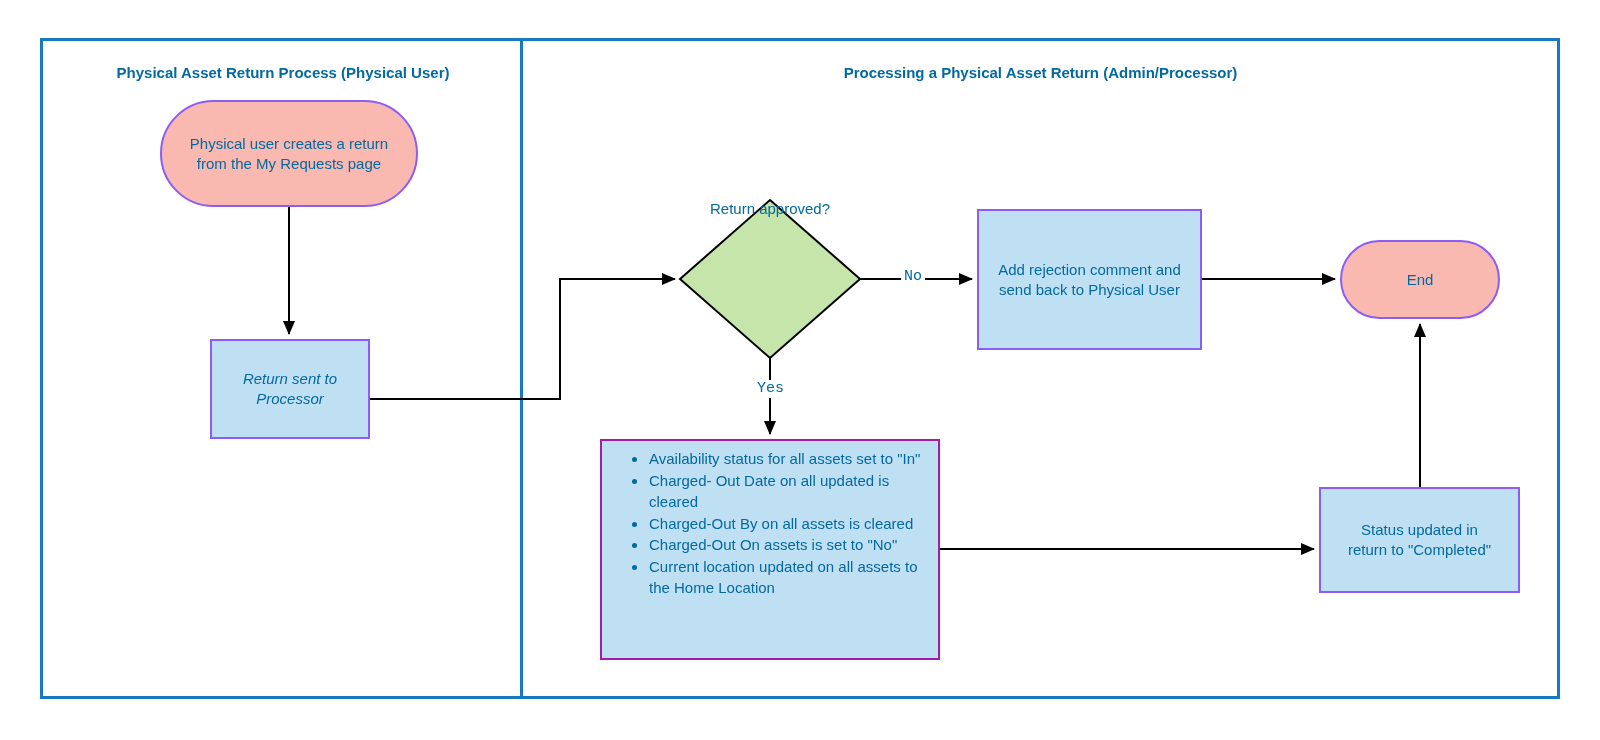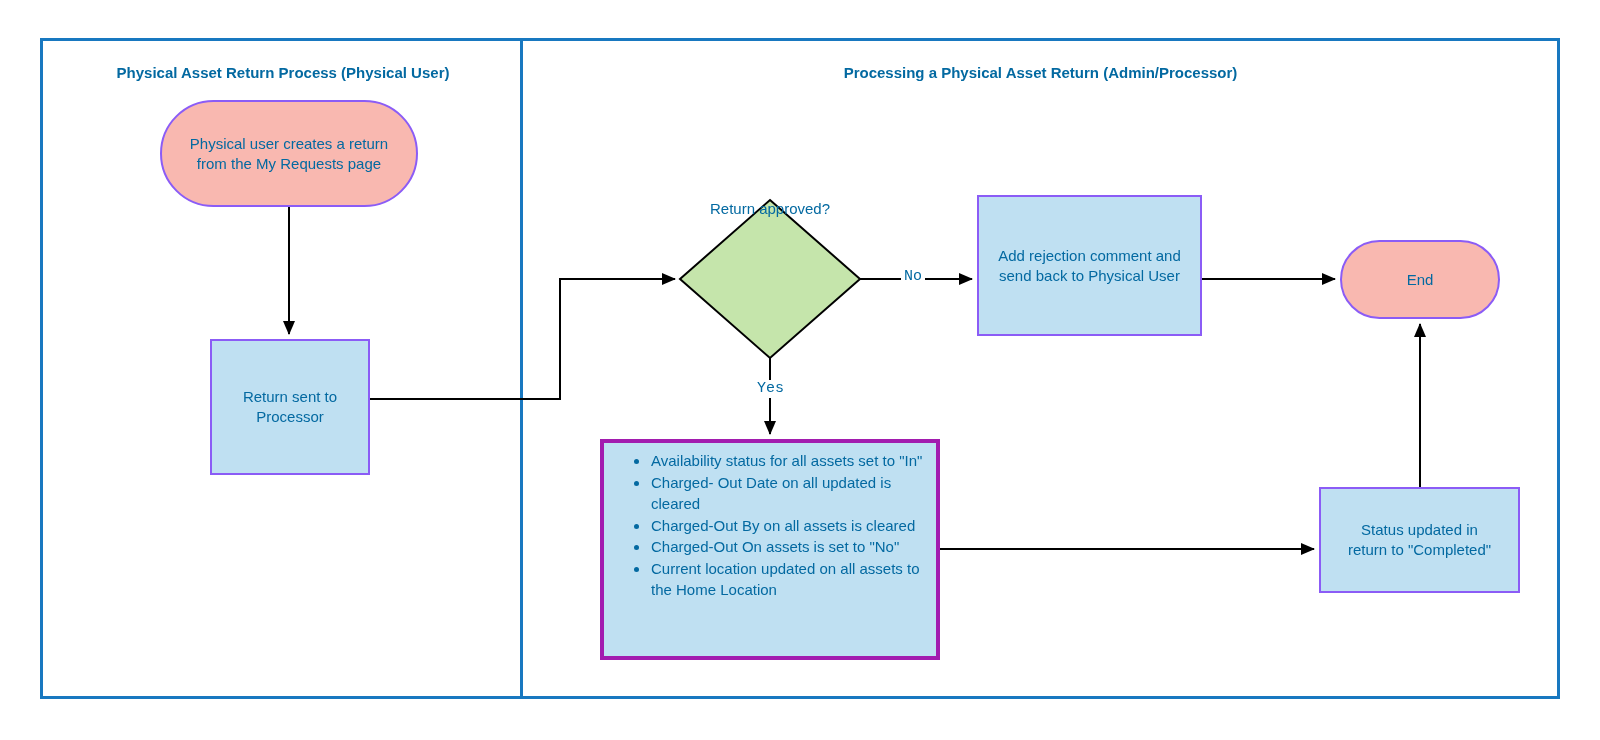--- a/index.html
+++ b/index.html
@@ -24,35 +24,35 @@
   .lane-title.right{left:480px;width:1035px;}
   
   .node{
     position:absolute;display:flex;align-items:center;justify-content:center;
     text-align:center;font-size:15px;line-height:20px;box-sizing:border-box;
     border:2px solid #8b5cf6;z-index:3;
   }
   .terminator{background:#f9b8b0;}
   .process{background:#bfe0f2;}
   .start-node{left:160px;top:100px;width:258px;height:107px;border-radius:54px;padding:0 14px;}
-  .return-sent{left:210px;top:339px;width:160px;height:136px;padding:0 10px;}
-  .rejection{left:977px;top:195px;width:225px;height:141px;padding:0 9px;}
+  .return-sent{left:210px;top:339px;width:160px;height:100px;padding:0 10px;font-style:italic;}
+  .rejection{left:977px;top:209px;width:225px;height:141px;padding:0 9px;}
   .end-node{left:1340px;top:240px;width:160px;height:79px;border-radius:40px;}
   .status-updated{left:1319px;top:487px;width:201px;height:106px;}
   .status-updated .inner{width:158px;}
   
   .decision-label{
     position:absolute;left:680px;top:200px;width:180px;height:158px;
     display:flex;align-items:flex-start;justify-content:center;text-align:center;
     font-size:15px;z-index:3;
   }
   
   .bullet-box{
     position:absolute;left:600px;top:439px;width:340px;height:221px;
-    background:#bfe0f2;border:4px solid #a21caf;box-sizing:border-box;
+    background:#bfe0f2;border:2px solid #a21caf;box-sizing:border-box;
     font-size:15px;z-index:3;
   }
   .bullet-box ul{margin:7px 0 0 0;padding:0 4px 0 46px;}
   .bullet-box li{line-height:21.5px;padding-left:1px;}
   
   .wires{position:absolute;left:0;top:0;width:1600px;height:740px;z-index:2;pointer-events:none;}
   
   .edge-label{
     position:absolute;background:#ffffff;font-size:15px;line-height:18px;
     padding:0 3px;z-index:4;font-family:Liberation Mono, monospace;

